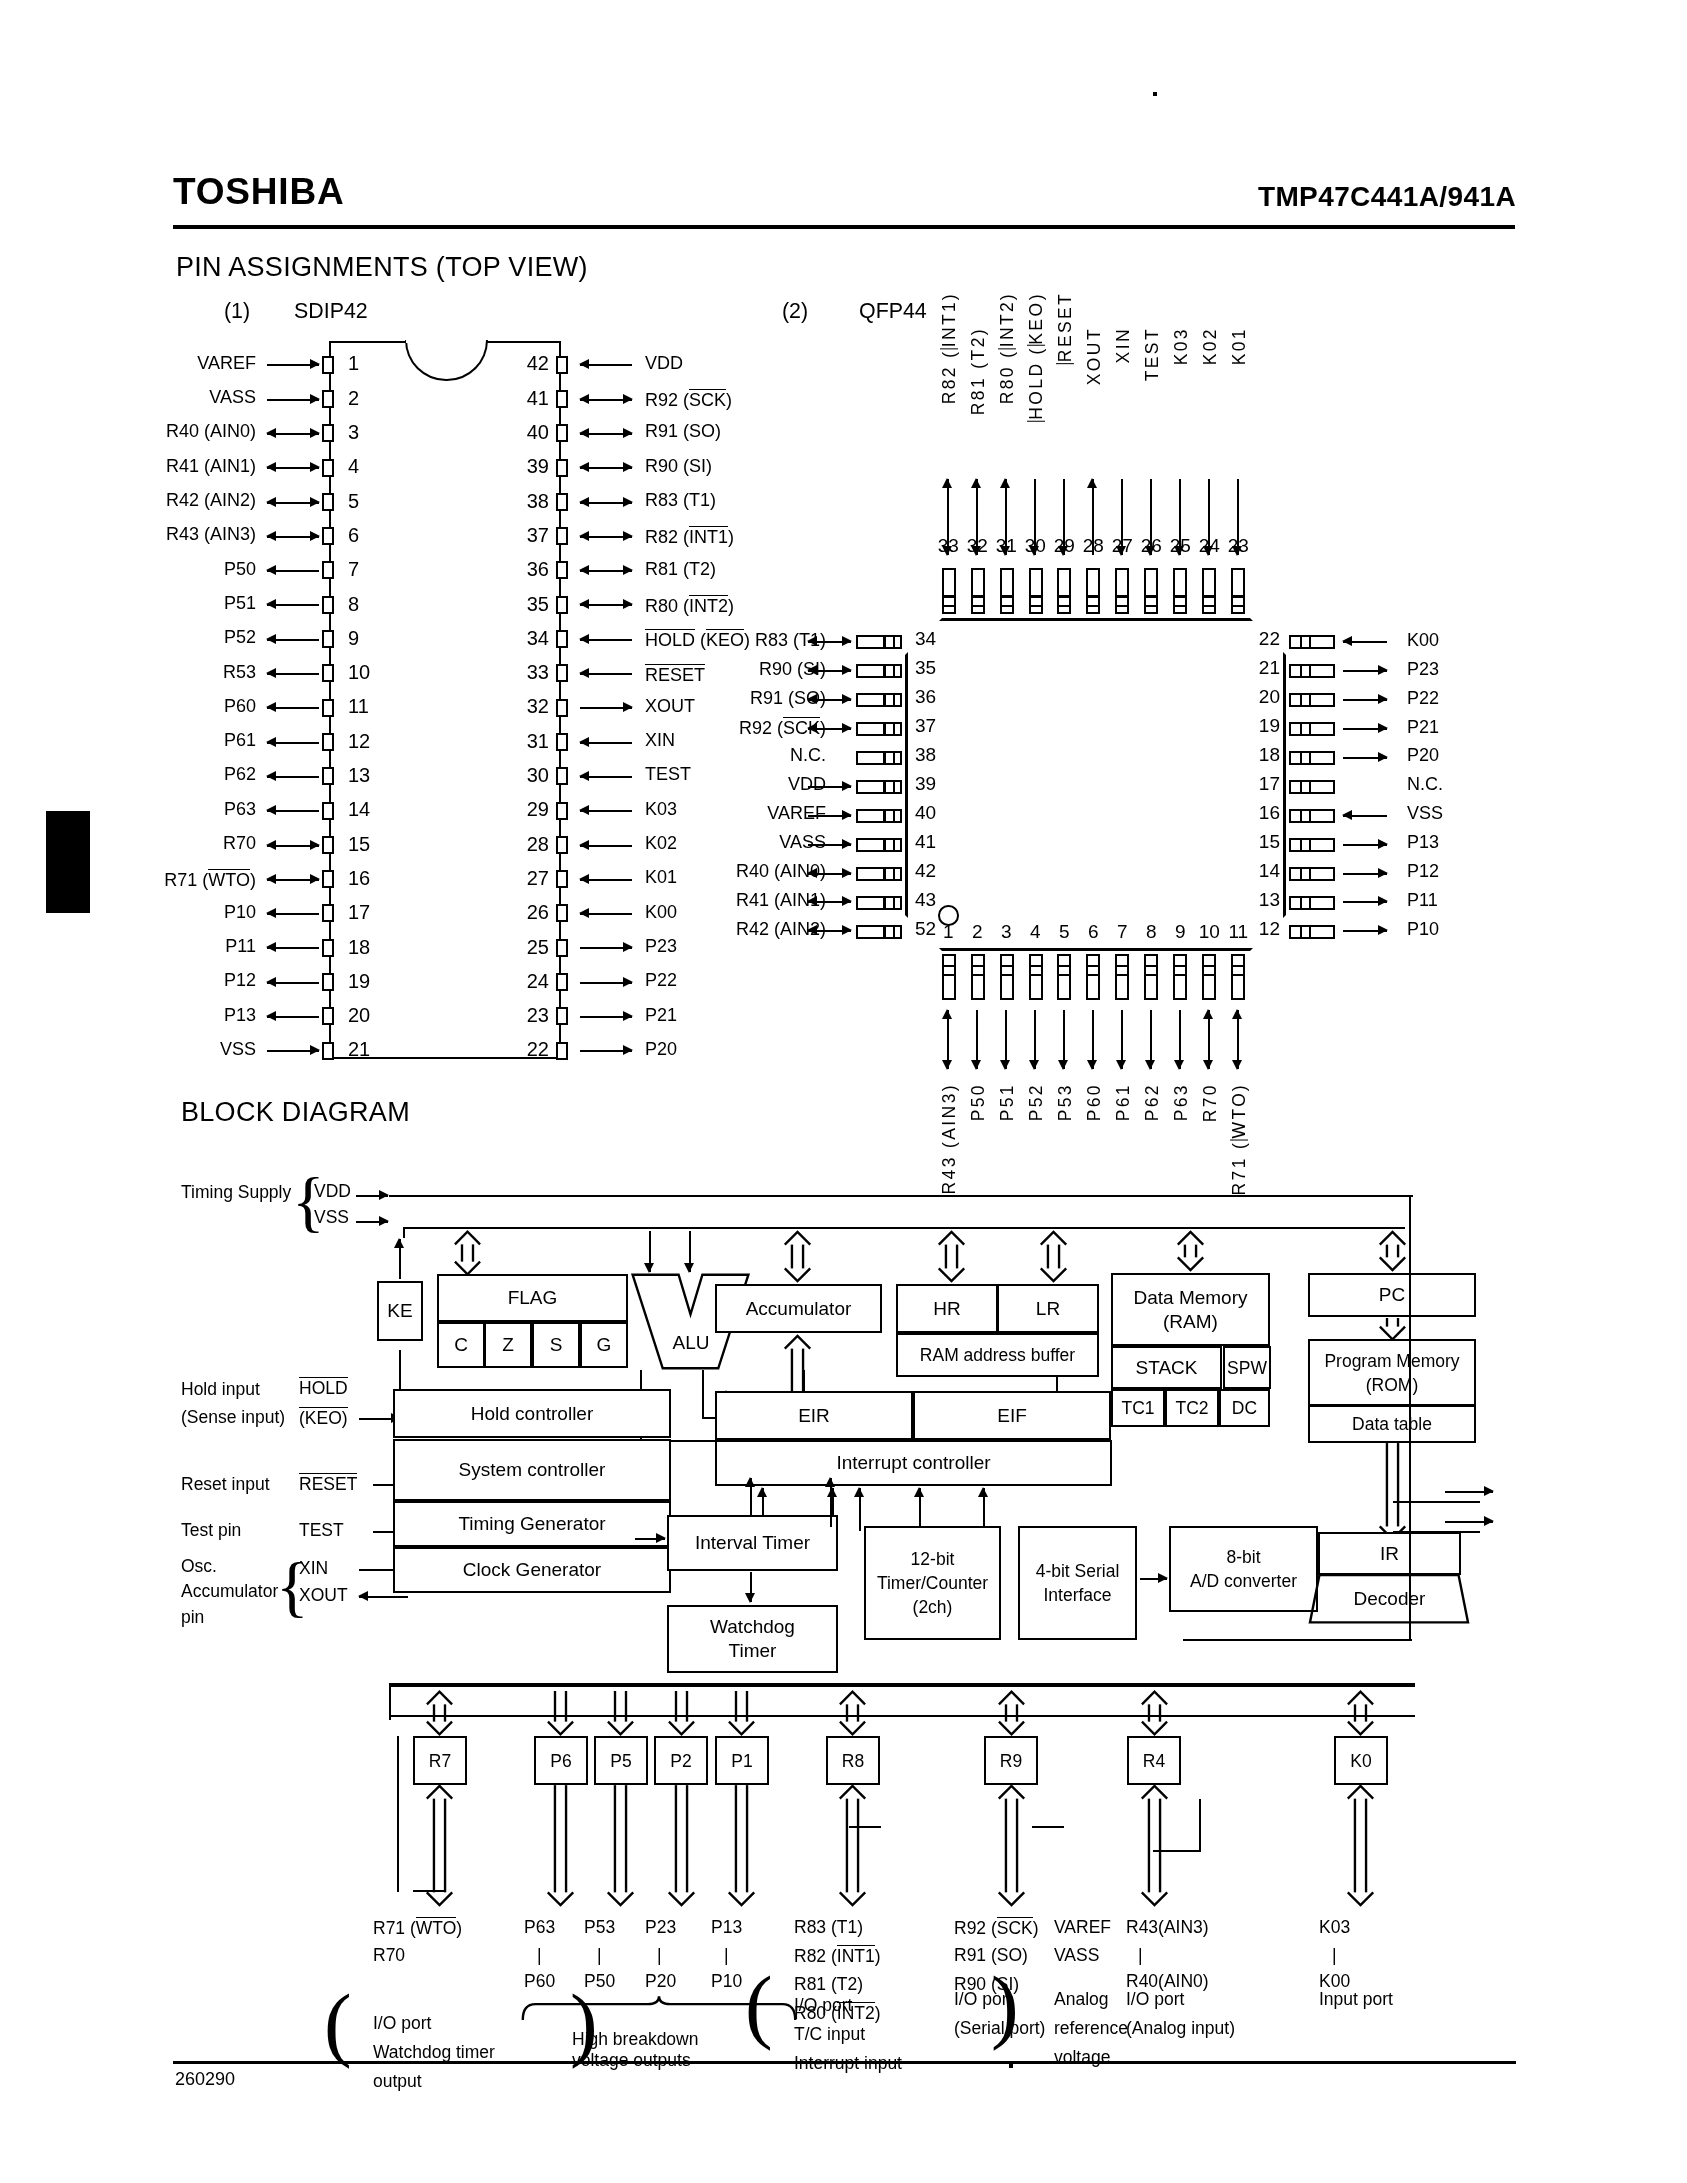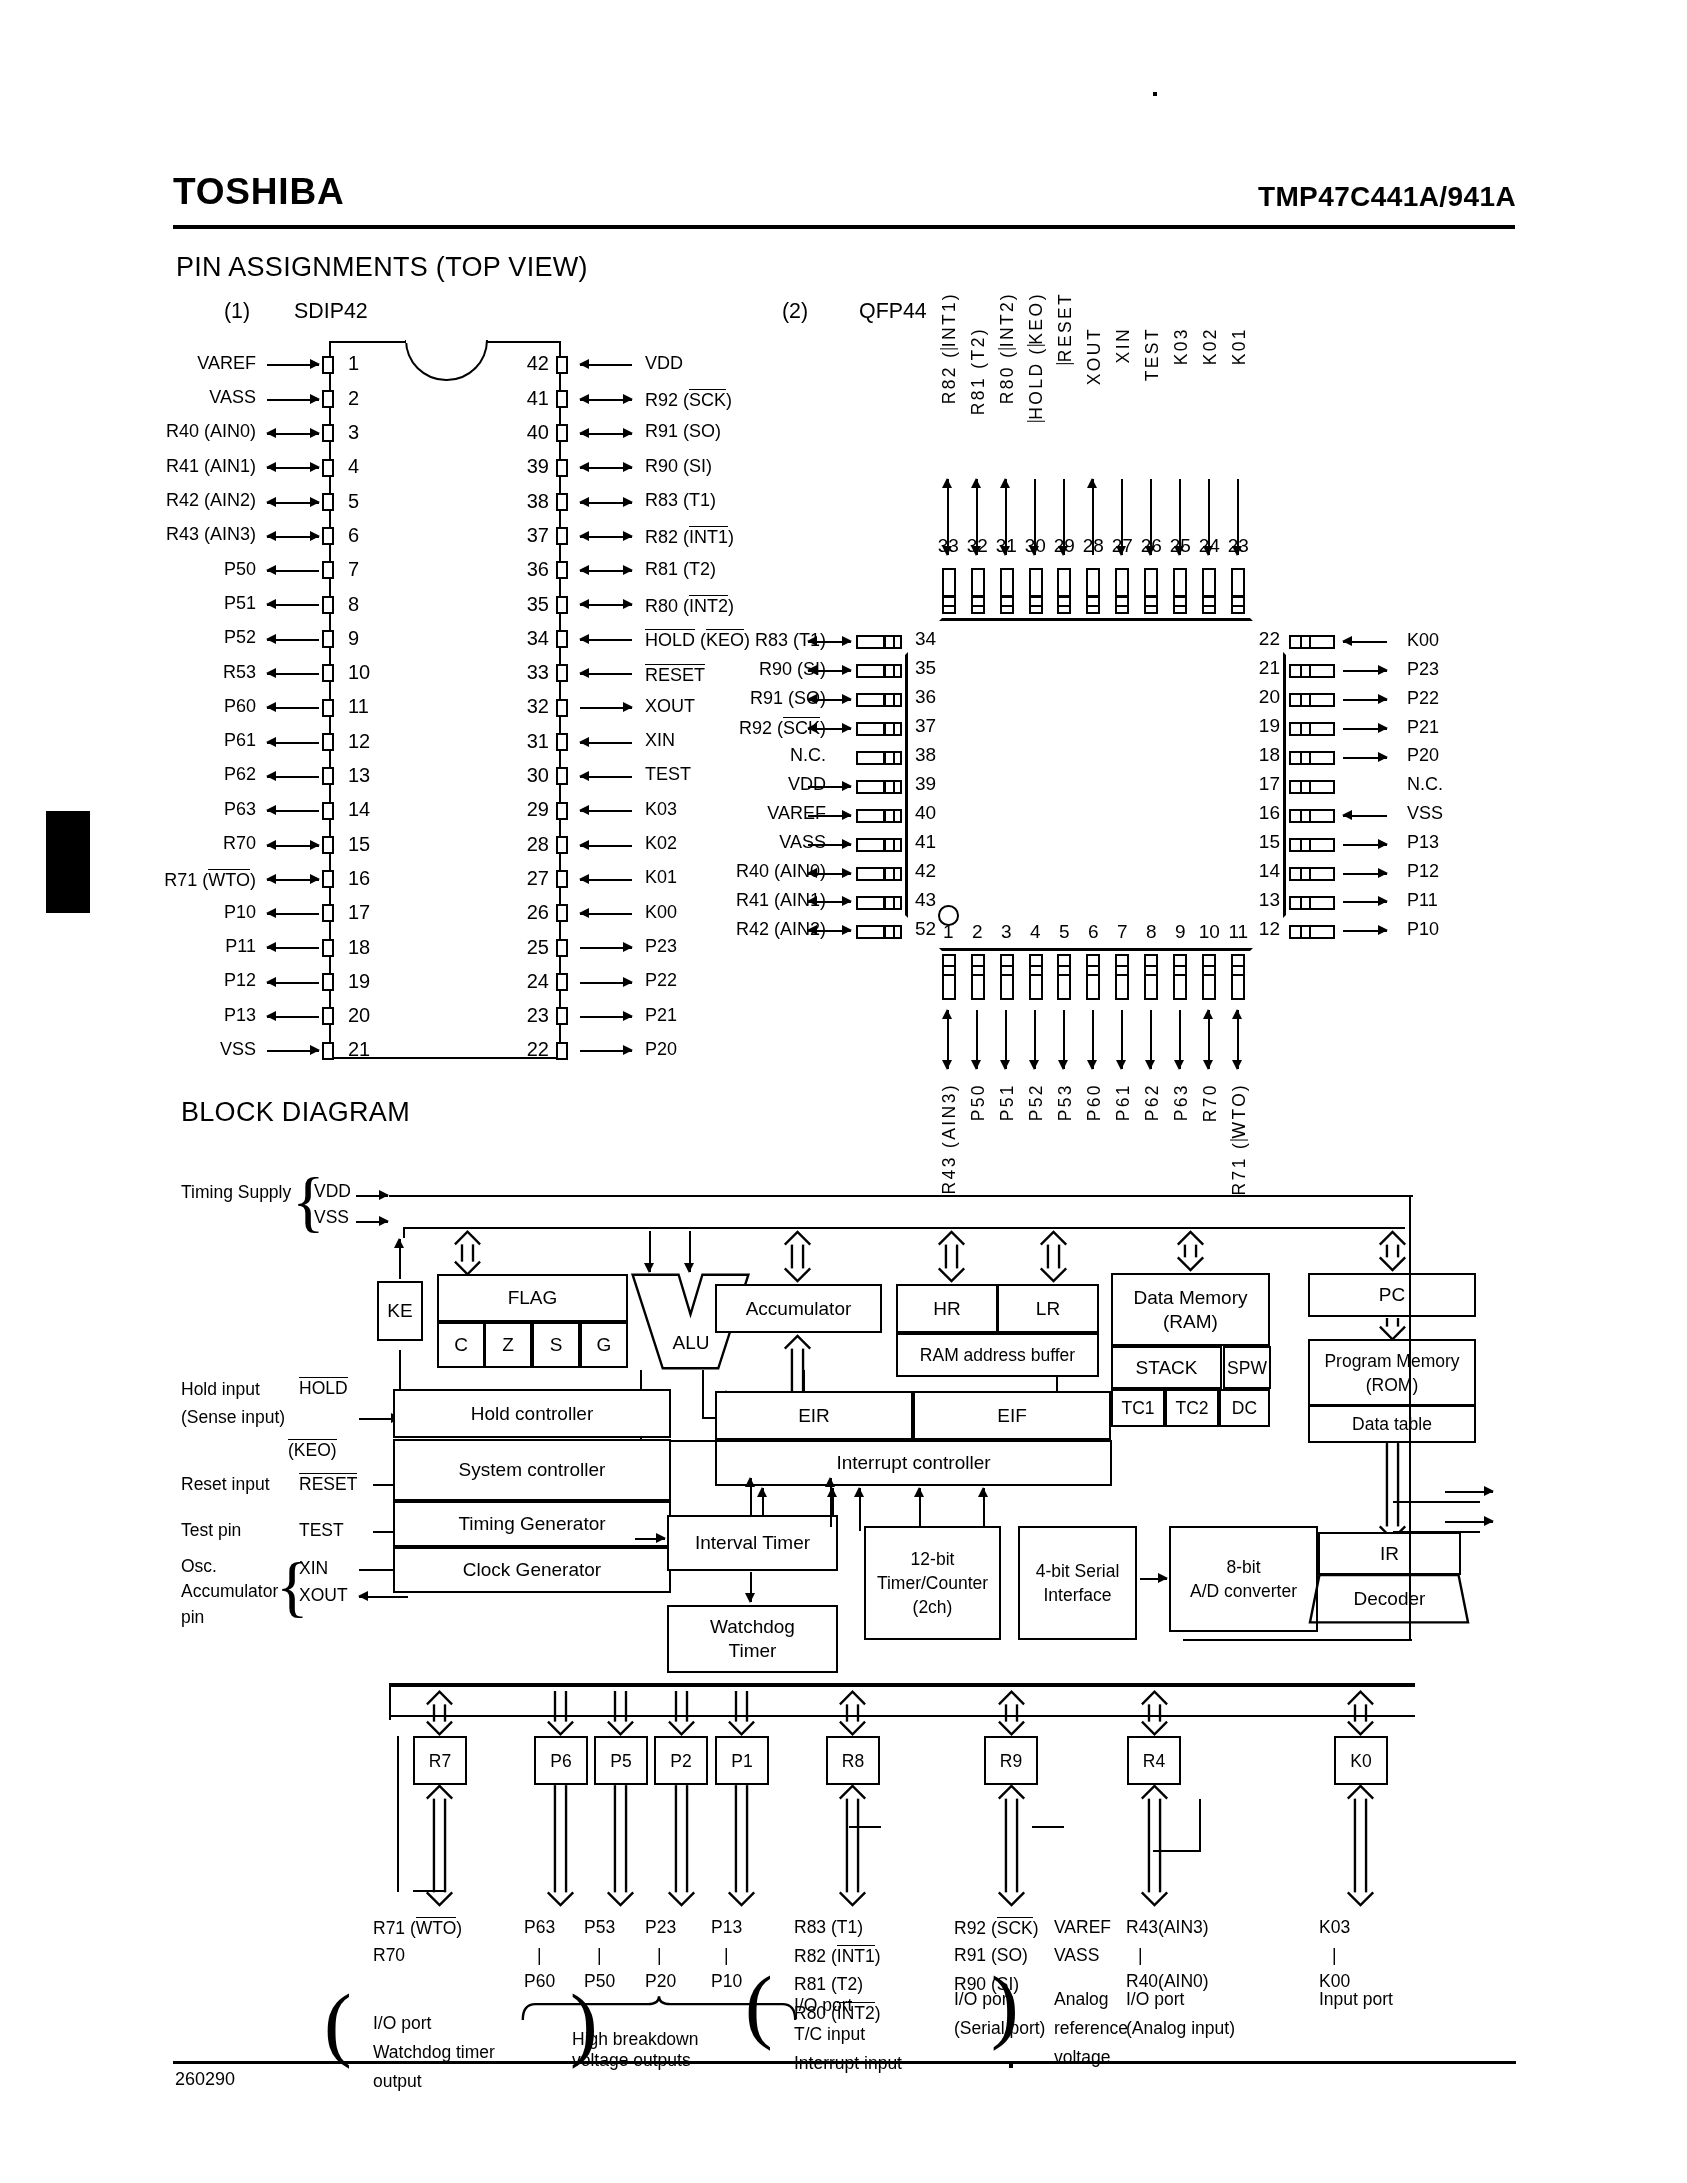--- a/index.html
+++ b/index.html
@@ -611,21 +611,21 @@
   <div id="blk-layer">
       <div class="tbl sm" style="left: 181px; top: 1182px;">Timing Supply</div>
       <div class="brace big" style="left: 292px; top: 1167px;">{</div>
       <div class="tbl sm" style="left: 314px; top: 1181px;">VDD</div>
       <div class="tbl sm" style="left: 314px; top: 1207px;">VSS</div>
       <div class="arr r" style="left: 356px; top: 1195px; width: 32px;"></div>
       <div class="arr r" style="left: 356px; top: 1221px; width: 32px;"></div>
       <div class="tbl sm" style="left: 181px; top: 1379px;">Hold input</div>
       <div class="tbl sm" style="left: 181px; top: 1407px;">(Sense input)</div>
       <div class="tbl sm" style="left: 299px; top: 1377px;"><span class="ovl">HOLD</span></div>
-      <div class="tbl sm" style="left: 288px; top: 1407px; margin-top: 32px;"><span class="ovl">(KEO)</span></div>
+      <div class="tbl sm" style="left: 299px; top: 1407px;"><span class="ovl">(KEO)</span></div>
       <div class="arr r" style="left: 359px; top: 1418px; width: 41px;"></div>
       <div class="tbl sm" style="left: 181px; top: 1474px;">Reset input</div>
       <div class="tbl sm" style="left: 299px; top: 1473px;"><span class="ovl">RESET</span></div>
       <div class="arr r" style="left: 373px; top: 1484px; width: 40px;"></div>
       <div class="tbl sm" style="left: 181px; top: 1520px;">Test pin</div>
       <div class="tbl sm" style="left: 299px; top: 1520px;">TEST</div>
       <div class="arr r" style="left: 373px; top: 1531px; width: 40px;"></div>
       <div class="tbl sm" style="left: 181px; top: 1556px;">Osc.</div>
       <div class="tbl sm" style="left: 181px; top: 1581px;">Accumulator</div>
       <div class="tbl sm" style="left: 181px; top: 1607px;">pin</div>
@@ -746,21 +746,21 @@
       <div class="varr u" style="left: 919px; top: 1488px; height: 43px;"></div>
       <div class="varr u" style="left: 983px; top: 1488px; height: 43px;"></div>
       <div class="bx " style="left: 667px; top: 1515px; width: 171px; height: 56px;">Interval Timer</div>
       <div class="bx " style="left: 667px; top: 1605px; width: 171px; height: 68px;">Watchdog<br>Timer</div>
       <div class="arr r" style="left: 635px; top: 1538px; width: 30px;"></div>
       <div class="varr d" style="left: 750px; top: 1572px; height: 30px;"></div>
       <div class="varr u" style="left: 750px; top: 1478px; height: 37px;"></div>
       <div class="bx sm" style="left: 864px; top: 1526px; width: 137px; height: 114px;">12-bit<br>Timer/Counter<br>(2ch)</div>
       <div class="varr u" style="left: 830px; top: 1478px; height: 49px;"></div>
       <div class="bx sm" style="left: 1018px; top: 1526px; width: 119px; height: 114px;">4-bit Serial<br>Interface</div>
-      <div class="bx sm" style="left: 1169px; top: 1526px; width: 149px; height: 106px;">8-bit<br>A/D converter</div>
+      <div class="bx sm" style="left: 1169px; top: 1526px; width: 149px; height: 86px;">8-bit<br>A/D converter</div>
       <div class="arr r" style="left: 1140px; top: 1578px; width: 27px;"></div>
       <div class="bx " style="left: 1318px; top: 1532px; width: 143px; height: 43px;">IR</div>
       <svg class="bus-svg" width="162" height="49" style="left: 1308px; top: 1575px;" viewBox="0 0 204 62">
         <path d="M14 0 L190 0 L202 60 L2 60 Z" fill="#fff" stroke="#000" stroke-width="3"></path>
       </svg>
       <div class="tbl c" style="left: 1318px; top: 1588px; width: 143px;">Decoder</div>
       <div class="ln vln" style="left: 1409px; top: 1228px; height: 413px; width: 2.4px;"></div>
       <div class="ln hln" style="left: 1183px; top: 1639px; width: 229px; height: 2.4px;"></div>
       <div class="ln hln" style="left: 389px; top: 1683px; width: 1026px; height: 4px;"></div>
       <div class="ln hln" style="left: 389px; top: 1715px; width: 1026px; height: 2.4px;"></div>

